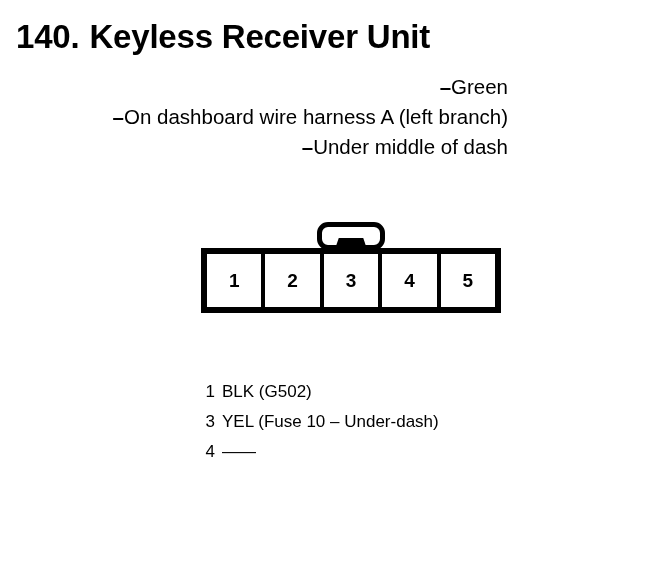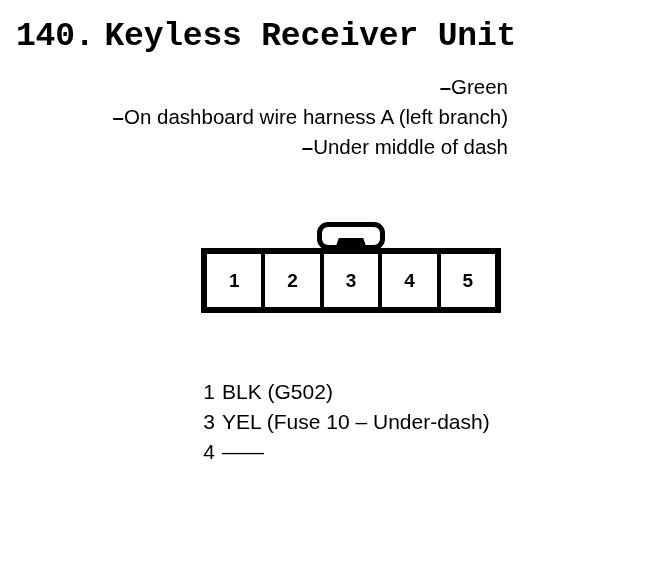--- a/index.html
+++ b/index.html
@@ -20,21 +20,20 @@
   
   #page-title {
     position: absolute;
     left: 16px;
     top: 20px;
     font-size: 33px;
     font-weight: bold;
     letter-spacing: -0.2px;
     white-space: nowrap;
     line-height: 1;
-    font-family: Liberation Mono, monospace;
   }
   #page-title .title-num { margin-right: 10px; }
 
   
   #notes {
     position: absolute;
     left: 103px;
     top: 72px;
     font-size: 20.5px;
     line-height: 30px;
@@ -109,21 +108,21 @@
     font-weight: bold;
     line-height: 1;
   }
   .pin-cell:last-child { border-right: none; }
 
   
   #pin-legend {
     position: absolute;
     left: 198px;
     top: 377px;
-    font-size: 21px;
+    font-size: 17px;
     line-height: 30px;
   }
   .legend-row {
     display: block;
     white-space: nowrap;
   }
   .legend-num {
     display: inline-block;
     width: 17px;
     text-align: right;

